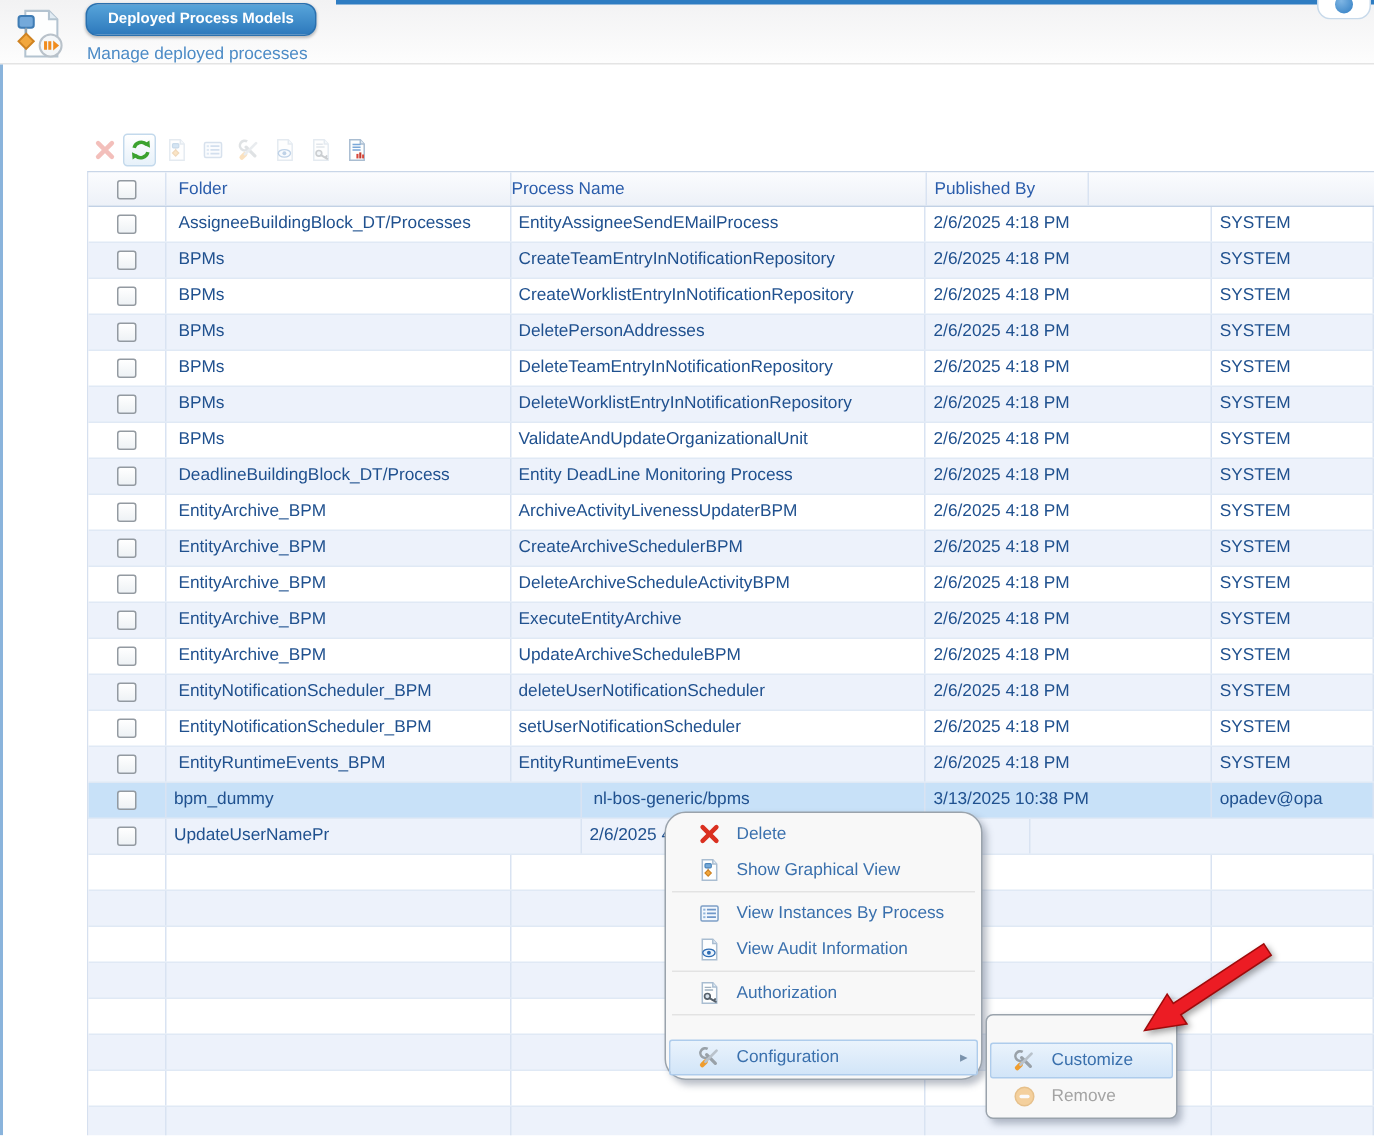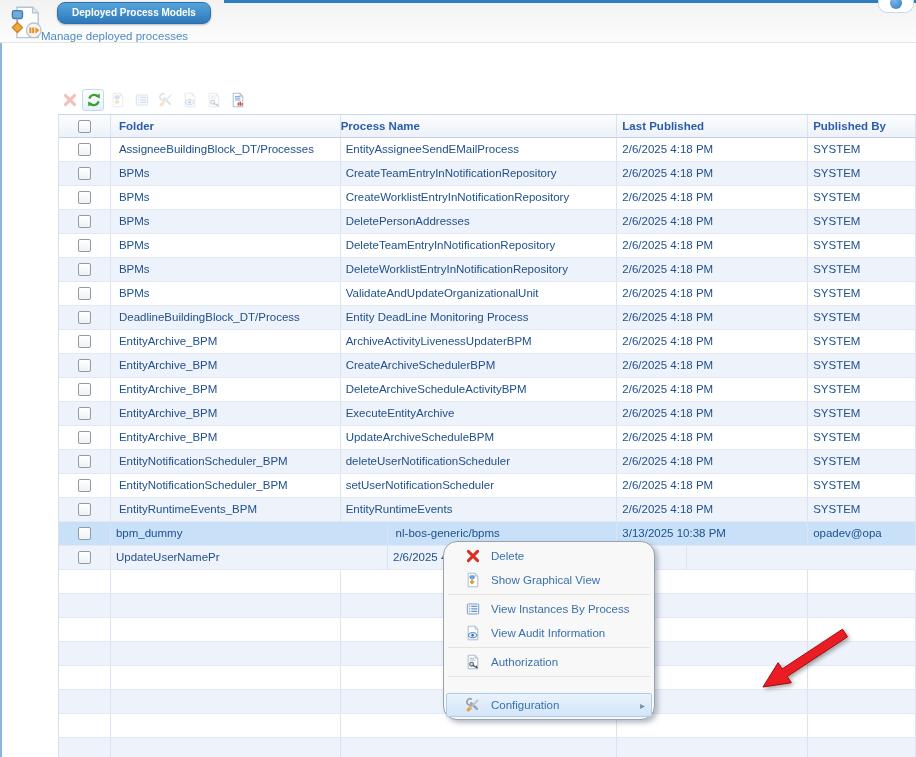--- a/index.html
+++ b/index.html
@@ -13,35 +13,35 @@
   .topline { position:absolute; left:224px; top:0; width:692px; height:3px; background:#2e7cc2; }
   .corner-tab { position:absolute; right:2px; top:0; width:36px; height:13px; background:#fff;
                 border:1px solid #c7d9ea; border-top:none; border-radius:0 0 9px 9px; }
   .corner-dot { position:absolute; left:11px; top:-3px; width:12px; height:12px; border-radius:50%;
                 background:radial-gradient(circle at 35% 30%, #7fb6e4, #2e7cc2); }
   .app-icon { position:absolute; left:8px; top:5px; width:38px; height:36px; }
   .title-tab { position:absolute; left:57px; top:2px; height:22px; padding:0 14px;
                background:linear-gradient(#57a4da,#2d79bc); border:1px solid #2a70ae; border-radius:8px;
                color:#fff; font-weight:bold; font-size:10px; line-height:20px;
                box-shadow:0 1px 2px rgba(0,0,0,.25); white-space:nowrap; }
-  .subtitle { position:absolute; left:41px; top:30px; font-size:11.5px; color:#4c8bc6; }
+  .subtitle { position:absolute; left:58px; top:30px; font-size:11.5px; color:#4c8bc6; }
   .leftline { position:absolute; left:0; top:43px; width:2px; height:714px; background:#8ab4dc; }
 
   
   .toolbar { position:absolute; left:58px; top:87px; height:25px; display:flex; align-items:center; gap:2px; }
   .tbtn { width:22px; height:22px; padding:2.5px; border-radius:3px; border:1px solid transparent; }
   .tbtn .ic { display:block; width:16px; height:16px; }
   .tbtn.dis { opacity:.3; }
   .tbtn.raised { background:linear-gradient(#ffffff,#e7f1fa); border-color:#c3d9ec; }
 
   
   .grid { position:absolute; left:58px; top:114px; width:858px; border-top:1px solid #c9d6e8;
           border-left:1px solid #d6e0ef; font-size:11.5px; }
   .g-head { height:23px; display:flex; background:linear-gradient(#fbfcfe,#edf1f8);
-            border-bottom:1px solid #c2d1e5; font-weight:bold; color:#2b5dab; line-height:22px; }
+            border-bottom:1px solid #c2d1e5; font-weight:normal; color:#2b5dab; line-height:22px; }
   .g-row { height:24px; display:flex; border-bottom:1px solid #e0e9f5; background:#fff;
            color:#20518f; line-height:23px;align-items:flex-end; }
   .g-row.alt { background:#edf2fb; }
   .g-row.selected { background:#c8e1f8; }
   .gc { border-right:1px solid #d9e3f2; overflow:hidden; white-space:nowrap; height:100%; }
   .w-check { width:52px; } .w-folder { width:230px; } .w-process { width:277px; }
   .w-pub { width:191px; } .w-by { width:108px; }
   .pad8 { padding-left:8px; } .pad5 { padding-left:5px; } .center { text-align:left; }
   .c-check { display:flex; justify-content:center; }
   .cb { width:13px; height:13px; margin-top:5px; border:1px solid #939aa1; border-radius:2px;
@@ -159,21 +159,20 @@
       </div>
     </div>
 
   <div class="grid">
     <div class="g-head">
       <div class="gc w-check c-check">
         <span class="cb"></span>
       </div>
       <div class="gc w-folder pad8">Folder</div>
       <div class="gc w-process center">Process Name</div>
-      <div class="gc w-pub pad5">Last Published</div>
       <div class="gc w-by pad5">Published By</div>
     </div>
     <div id="tbody">
         <div class="g-row">
           <div class="gc w-check c-check">
             <span class="cb"></span>
           </div>
           <div class="gc w-folder pad8">AssigneeBuildingBlock_DT/Processes</div>
           <div class="gc w-process pad5">EntityAssigneeSendEMailProcess</div>
           <div class="gc w-pub pad5">2/6/2025 4:18 PM</div>
@@ -443,17 +442,35 @@
         <span class="ic"><svg viewBox="0 0 16 16" width="100%" height="100%">
             <path d="M11.9 11.9 L6.1 6.1" stroke="#99a1a8" stroke-width="2.2" stroke-linecap="round"></path>
             <path d="M6.8 2.3 a3.2 3.2 0 1 0 0.6 5" fill="none" stroke="#99a1a8" stroke-width="1.7"></path>
             <path d="M3.2 12.9 L5.3 10.8" stroke="#ef9d2f" stroke-width="3.2" stroke-linecap="round"></path>
             <path d="M5.3 10.8 L12.7 3.4" stroke="#b9c2cb" stroke-width="1.8" stroke-linecap="round"></path>
           </svg></span>
         <span>Configuration</span>
         <span class="subarrow">▸</span>
       </div>
     </div>
+  <div class="menu" id="submenu">
+      <div class="mi hl">
+        <span class="ic"><svg viewBox="0 0 16 16" width="100%" height="100%">
+            <path d="M11.9 11.9 L6.1 6.1" stroke="#99a1a8" stroke-width="2.2" stroke-linecap="round"></path>
+            <path d="M6.8 2.3 a3.2 3.2 0 1 0 0.6 5" fill="none" stroke="#99a1a8" stroke-width="1.7"></path>
+            <path d="M3.2 12.9 L5.3 10.8" stroke="#ef9d2f" stroke-width="3.2" stroke-linecap="round"></path>
+            <path d="M5.3 10.8 L12.7 3.4" stroke="#b9c2cb" stroke-width="1.8" stroke-linecap="round"></path>
+          </svg></span>
+        <span>Customize</span>
+      </div>
+      <div class="mi dis">
+        <span class="ic"><svg viewBox="0 0 16 16" width="100%" height="100%">
+            <circle cx="8" cy="8" r="6.2" fill="#f2a944" stroke="#d58a20"></circle>
+            <rect x="4.6" y="6.9" width="6.8" height="2.2" rx="1.1" fill="#fff"></rect>
+          </svg></span>
+        <span>Remove</span>
+      </div>
+    </div>
 
   <svg class="arrow-svg">
     <polygon points="842.5,629.2 782.2,668.9 778.1,662.7 763,687 791.3,682.7 787.2,676.5 847.5,636.8" fill="#ec1c24" stroke="#9e0b0b" stroke-width="1" style="filter:drop-shadow(2px 2px 2px rgba(0,0,0,.35));"></polygon>
   </svg>
 </div>
 
 </body></html>

